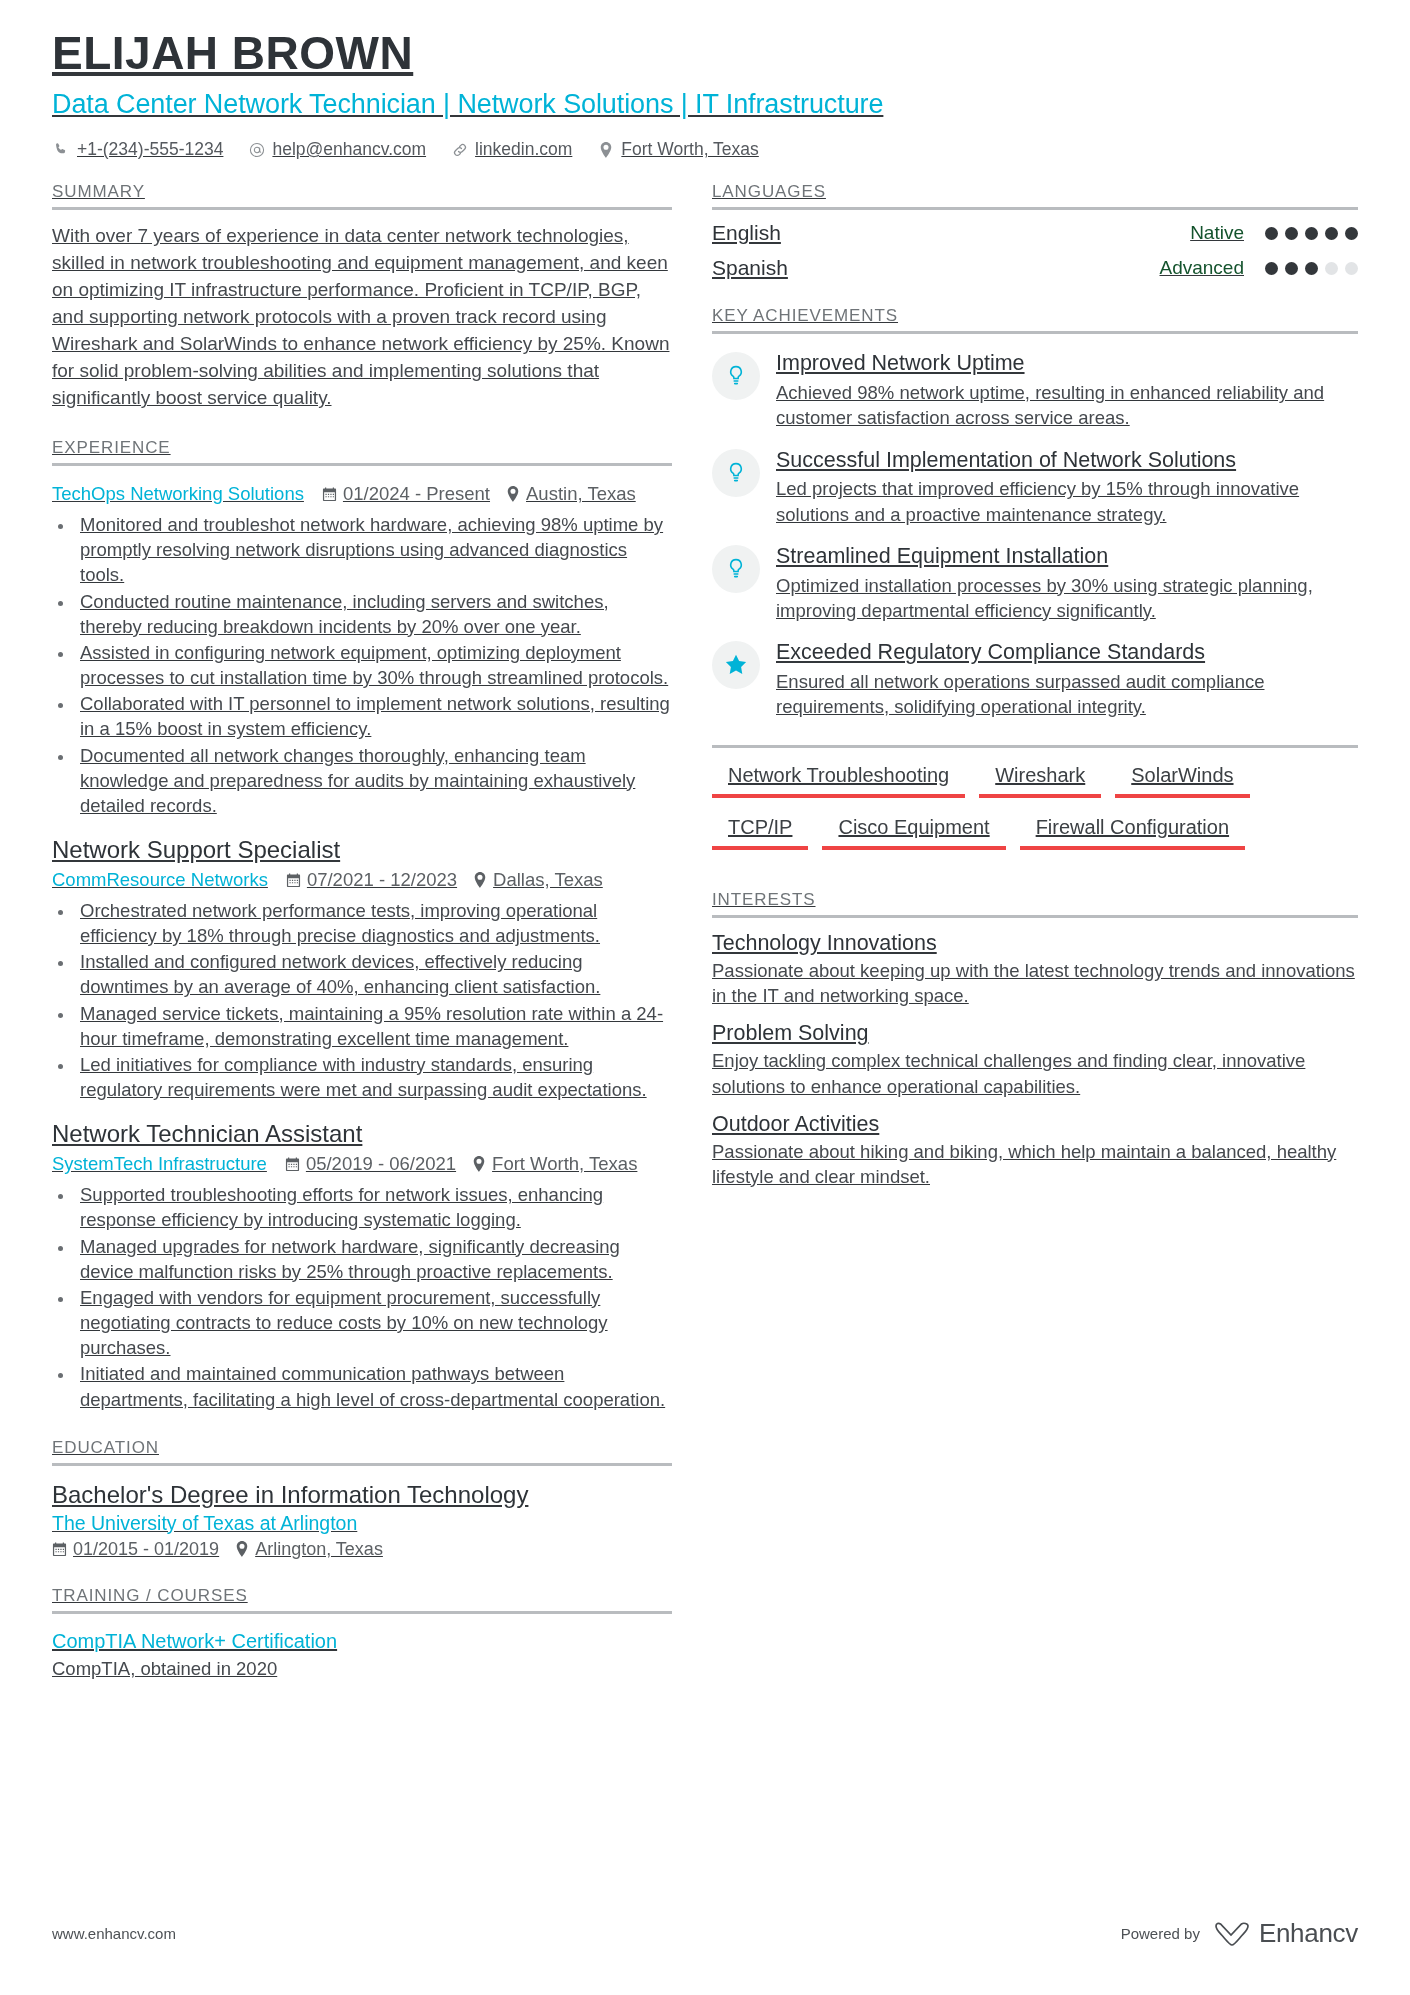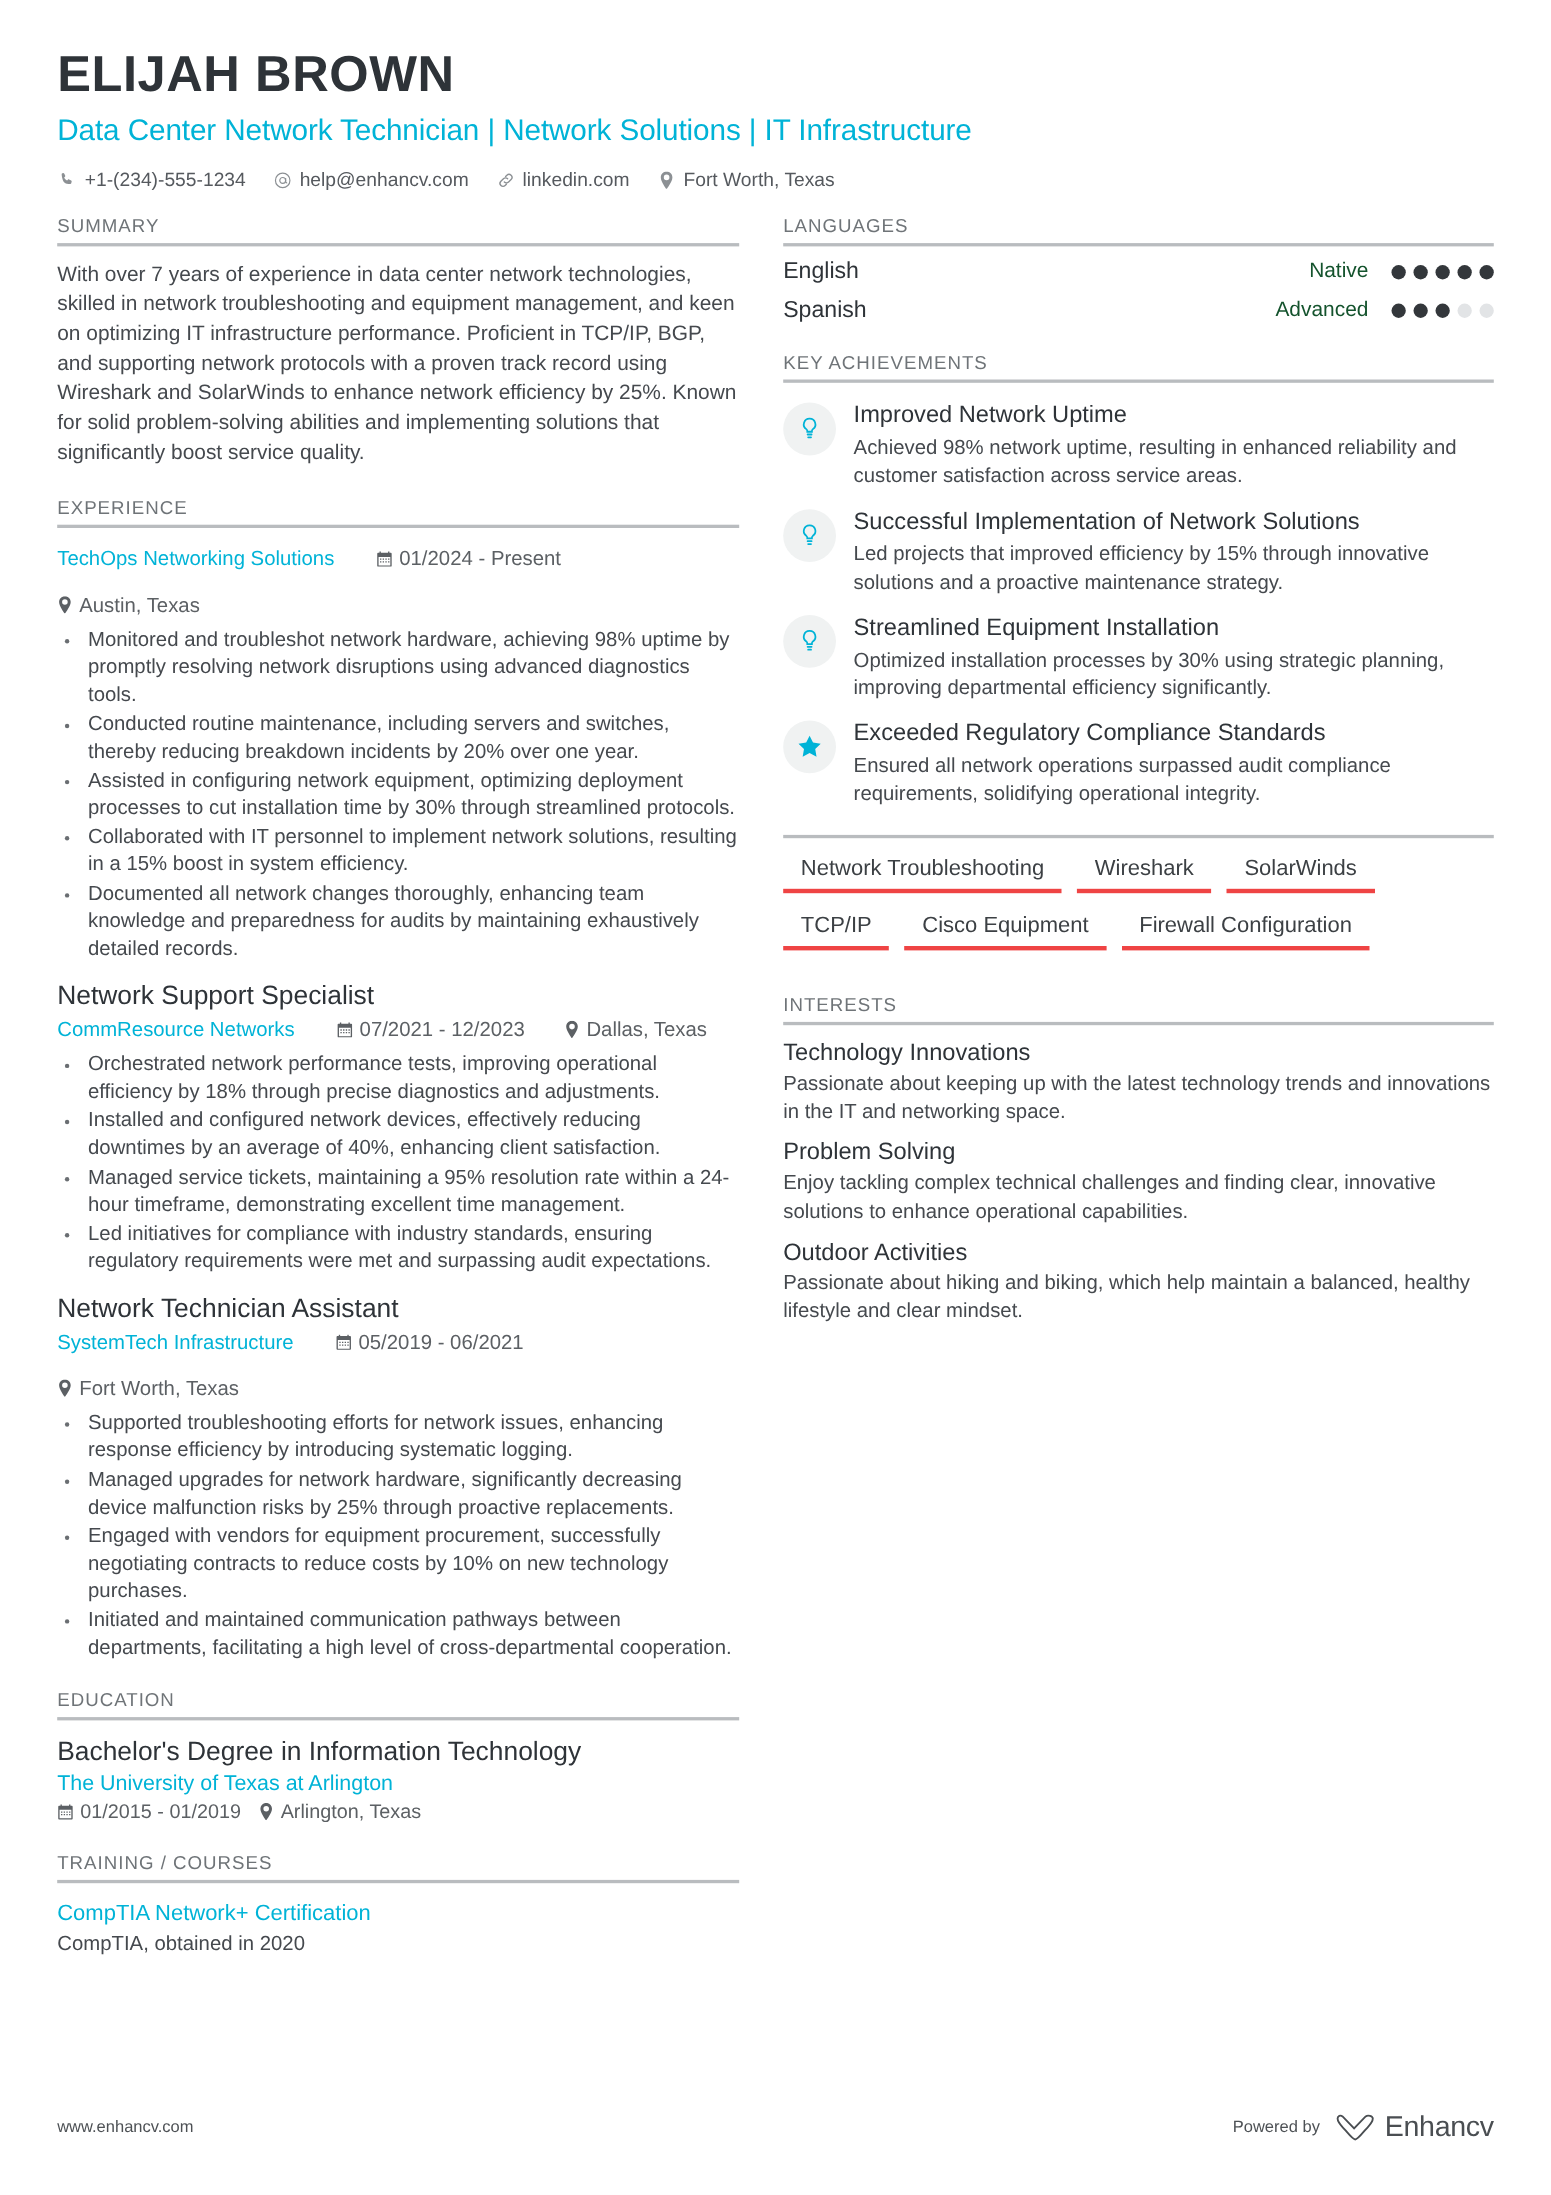--- a/index.html
+++ b/index.html
@@ -12,22 +12,23 @@
   body {
     font-family: "Liberation Sans", sans-serif;
     color: #33373b;
     -webkit-font-smoothing: antialiased;
   }
 
   .page {
     width: 1410px;
     min-height: 1995px;
     background: #fff;
-    padding: 42px 52px 0 52px;
+    padding: 28px 52px 0 52px;
     position: relative;
+    text-decoration: underline;
   }
 
   
   .name {
     font-size: 46px;
     font-weight: bold;
     letter-spacing: 0.5px;
     color: #2e3338;
     line-height: 1.1;
   }
@@ -104,21 +105,20 @@
     color: #2e3338;
     line-height: 1.25;
   }
   .job-meta {
     display: flex;
     align-items: center;
     flex-wrap: wrap;
     margin-top: 4px;
     font-size: 18.5px;
     color: #5c6064;
-    gap: 20px;
   }
   .company {
     color: #00b3d7;
     margin-right: 18px;
     white-space: nowrap;
   }
   .meta-piece {
     display: flex;
     align-items: center;
     margin-right: 16px;

